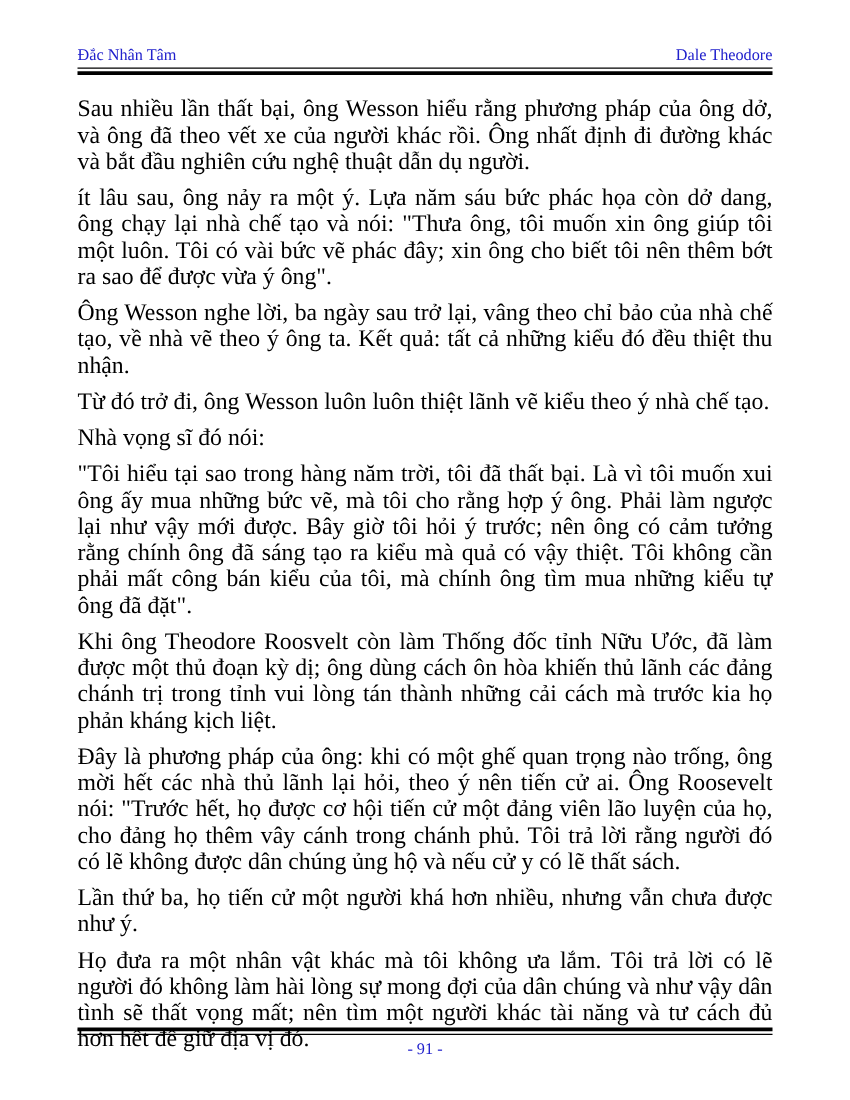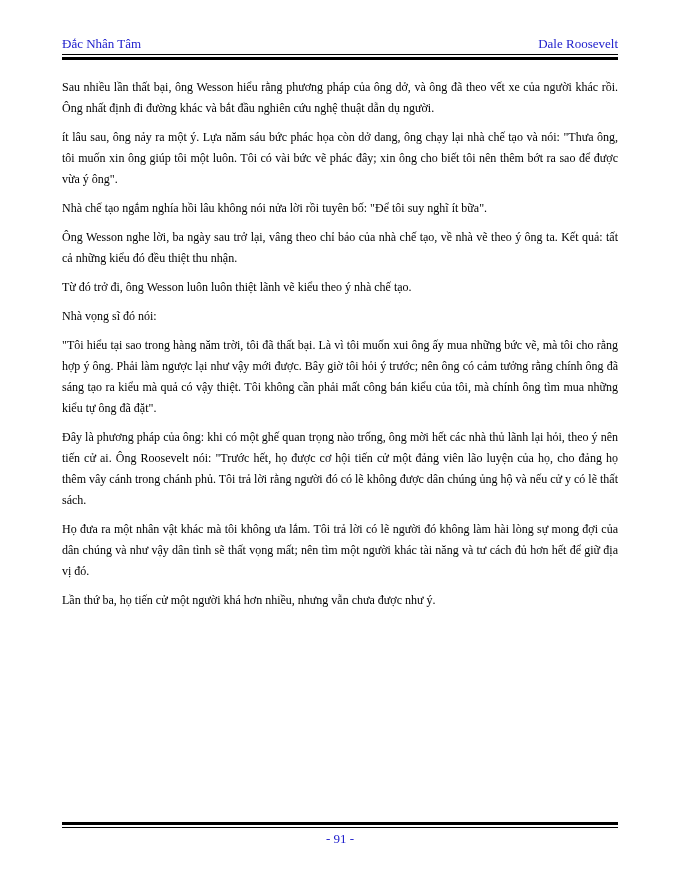--- a/index.html
+++ b/index.html
@@ -41,21 +41,21 @@
   
   .body-text {
     position: absolute;
     top: 77px;
     left: 62px;
     width: 556px;
     color: #000000;
   }
   .body-text p {
     margin: 0 0 8px 0;
-    font-size: 12px;
+    font-size: 19px;
     line-height: 21px;
     text-align: justify;
   }
   
   .footer {
     position: absolute;
     top: 822px;
     left: 62px;
     width: 556px;
   }
@@ -69,37 +69,37 @@
   }
 </style>
 </head>
 <body>
 
 <div class="page">
 
   <div class="header">
     <div class="header-row">
       <span>Đắc Nhân Tâm</span>
-      <span>Dale Roosevelt</span>
+      <span>Dale Theodore</span>
     </div>
     <div class="rule thin"></div>
     <div class="rule thick"></div>
   </div>
 
   <div class="body-text">
     <p>Sau nhiều lần thất bại, ông Wesson hiểu rằng phương pháp của ông dở, và ông đã theo vết xe của người khác rồi. Ông nhất định đi đường khác và bắt đầu nghiên cứu nghệ thuật dẫn dụ người.</p>
     <p>ít lâu sau, ông nảy ra một ý. Lựa năm sáu bức phác họa còn dở dang, ông chạy lại nhà chế tạo và nói: "Thưa ông, tôi muốn xin ông giúp tôi một luôn. Tôi có vài bức vẽ phác đây; xin ông cho biết tôi nên thêm bớt ra sao để được vừa ý ông".</p>
-    <p>Nhà chế tạo ngắm nghía hồi lâu không nói nửa lời rồi tuyên bố: "Để tôi suy nghĩ ít bữa".</p>
     <p>Ông Wesson nghe lời, ba ngày sau trở lại, vâng theo chỉ bảo của nhà chế tạo, về nhà vẽ theo ý ông ta. Kết quả: tất cả những kiểu đó đều thiệt thu nhận.</p>
     <p>Từ đó trở đi, ông Wesson luôn luôn thiệt lãnh vẽ kiểu theo ý nhà chế tạo.</p>
     <p>Nhà vọng sĩ đó nói:</p>
     <p>"Tôi hiểu tại sao trong hàng năm trời, tôi đã thất bại. Là vì tôi muốn xui ông ấy mua những bức vẽ, mà tôi cho rằng hợp ý ông. Phải làm ngược lại như vậy mới được. Bây giờ tôi hỏi ý trước; nên ông có cảm tưởng rằng chính ông đã sáng tạo ra kiểu mà quả có vậy thiệt. Tôi không cần phải mất công bán kiểu của tôi, mà chính ông tìm mua những kiểu tự ông đã đặt".</p>
+    <p>Khi ông Theodore Roosvelt còn làm Thống đốc tỉnh Nữu Ước, đã làm được một thủ đoạn kỳ dị; ông dùng cách ôn hòa khiến thủ lãnh các đảng chánh trị trong tỉnh vui lòng tán thành những cải cách mà trước kia họ phản kháng kịch liệt.</p>
     <p>Đây là phương pháp của ông: khi có một ghế quan trọng nào trống, ông mời hết các nhà thủ lãnh lại hỏi, theo ý nên tiến cử ai. Ông Roosevelt nói: "Trước hết, họ được cơ hội tiến cử một đảng viên lão luyện của họ, cho đảng họ thêm vây cánh trong chánh phủ. Tôi trả lời rằng người đó có lẽ không được dân chúng ủng hộ và nếu cử y có lẽ thất sách.</p>
+    <p>Lần thứ ba, họ tiến cử một người khá hơn nhiều, nhưng vẫn chưa được như ý.</p>
     <p>Họ đưa ra một nhân vật khác mà tôi không ưa lắm. Tôi trả lời có lẽ người đó không làm hài lòng sự mong đợi của dân chúng và như vậy dân tình sẽ thất vọng mất; nên tìm một người khác tài năng và tư cách đủ hơn hết để giữ địa vị đó.</p>
-    <p>Lần thứ ba, họ tiến cử một người khá hơn nhiều, nhưng vẫn chưa được như ý.</p>
   </div>
 
   <div class="footer">
     <div class="rule thick"></div>
     <div class="rule thin"></div>
     <div class="page-number">- 91 -</div>
   </div>
 
 </div>
 

